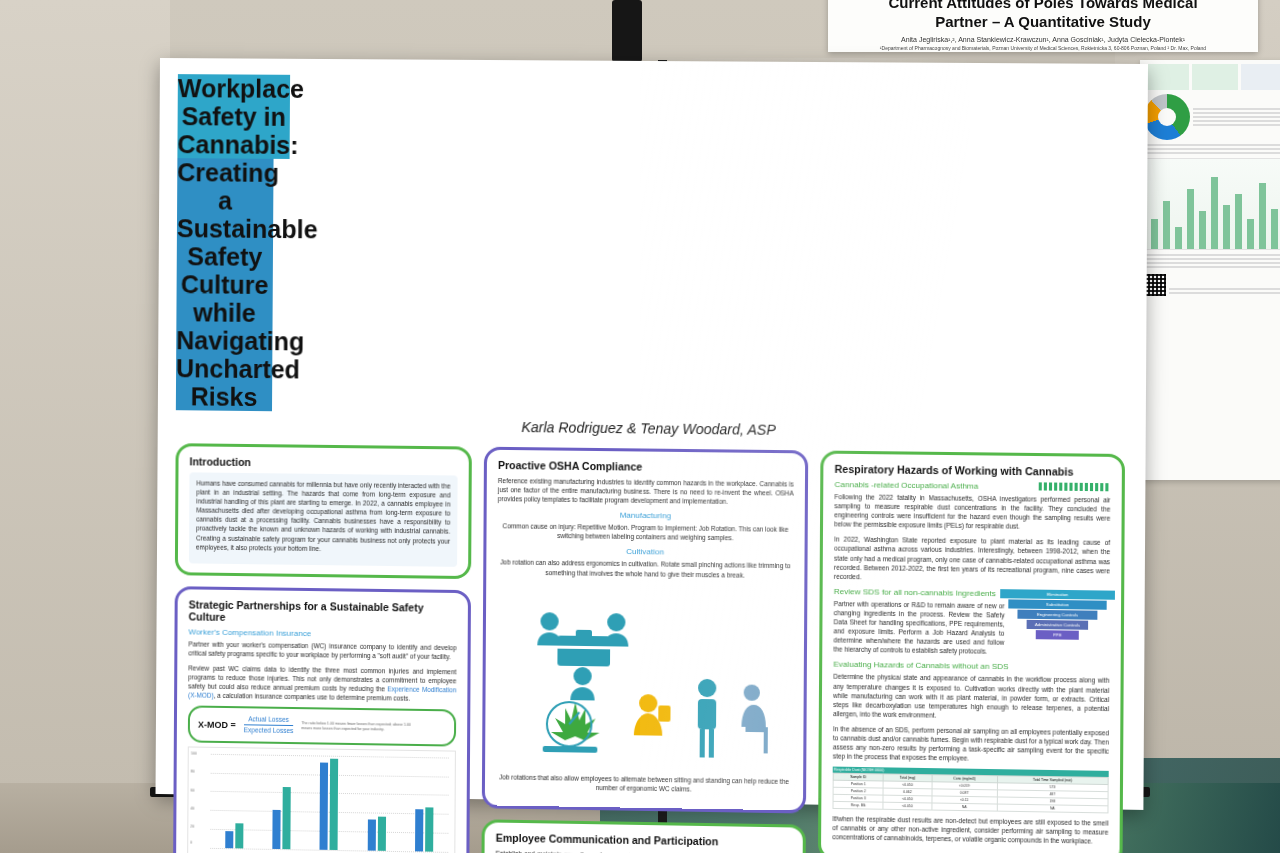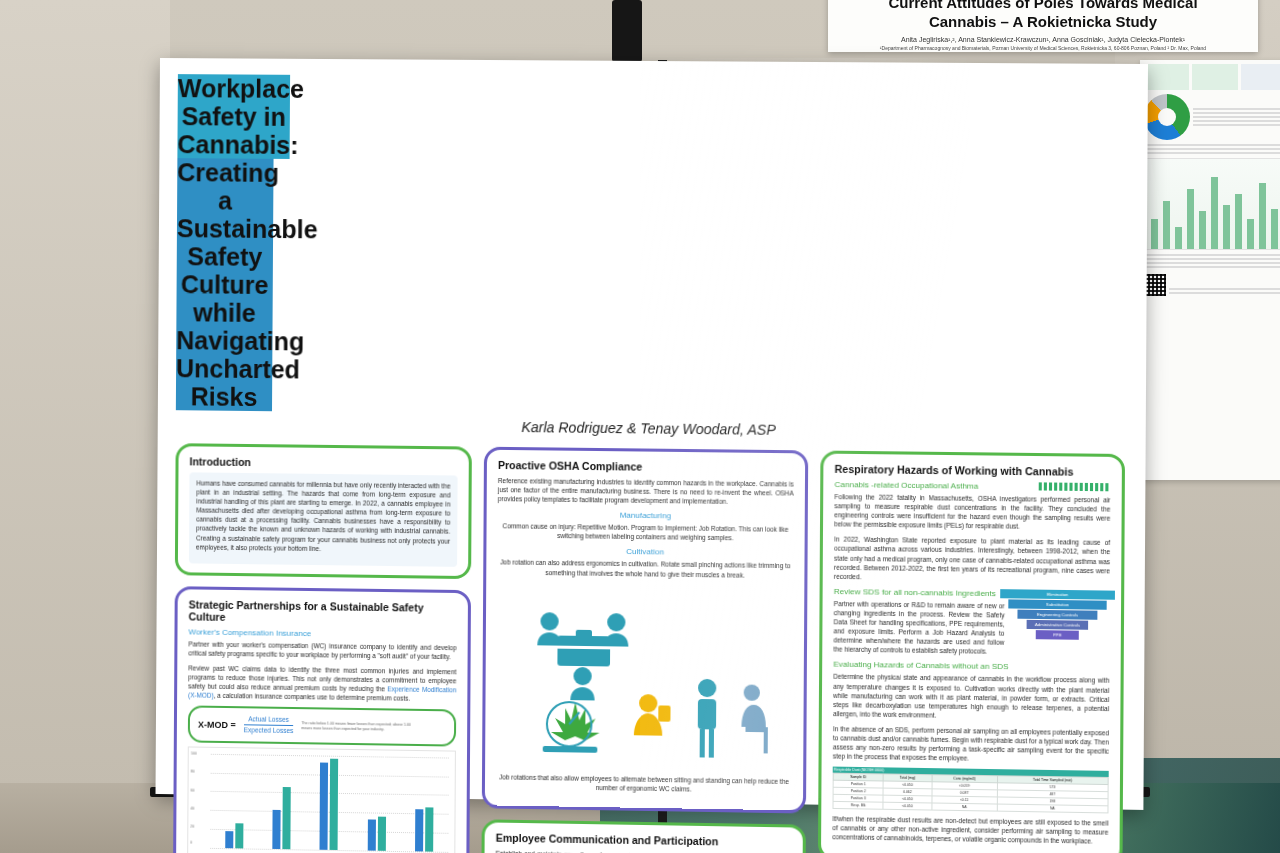--- a/index.html
+++ b/index.html
@@ -132,21 +132,21 @@
 <div class="room">
   <div class="wall-left"></div>
   <div class="wall-right"></div>
   <div class="floor"></div>
   <div class="carpet"></div>
   <div class="carpet2"></div>
 </div>
 
 <div class="bg-poster-top">
   <div class="t1">Current Attitudes of Poles Towards Medical</div>
-  <div class="t1">Cannabis – A Rokietnicka Study</div>
+  <div class="t1">Partner – A Quantitative Study</div>
   <div class="t2">Anita Jegliriska¹,², Anna Stankiewicz-Krawczun¹, Anna Gosciniak¹, Judyta Cielecka-Piontek¹</div>
   <div class="t3">¹Department of Pharmacognosy and Biomaterials, Poznan University of Medical Sciences, Rokietnicka 3, 60-806 Poznan, Poland
 ² Dr. Max, Poland</div>
 </div>
 
 <div class="bg-poster-right">
   <div class="row">
       <div class="blk g"></div>
       <div class="blk g"></div>
       <div class="blk"></div>

